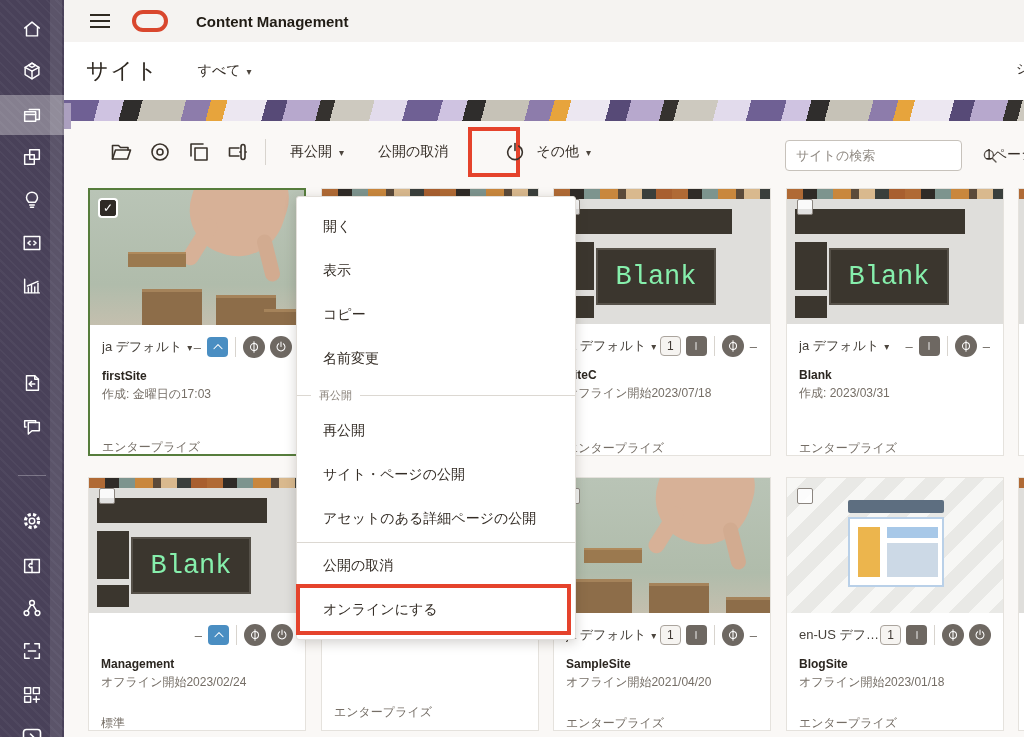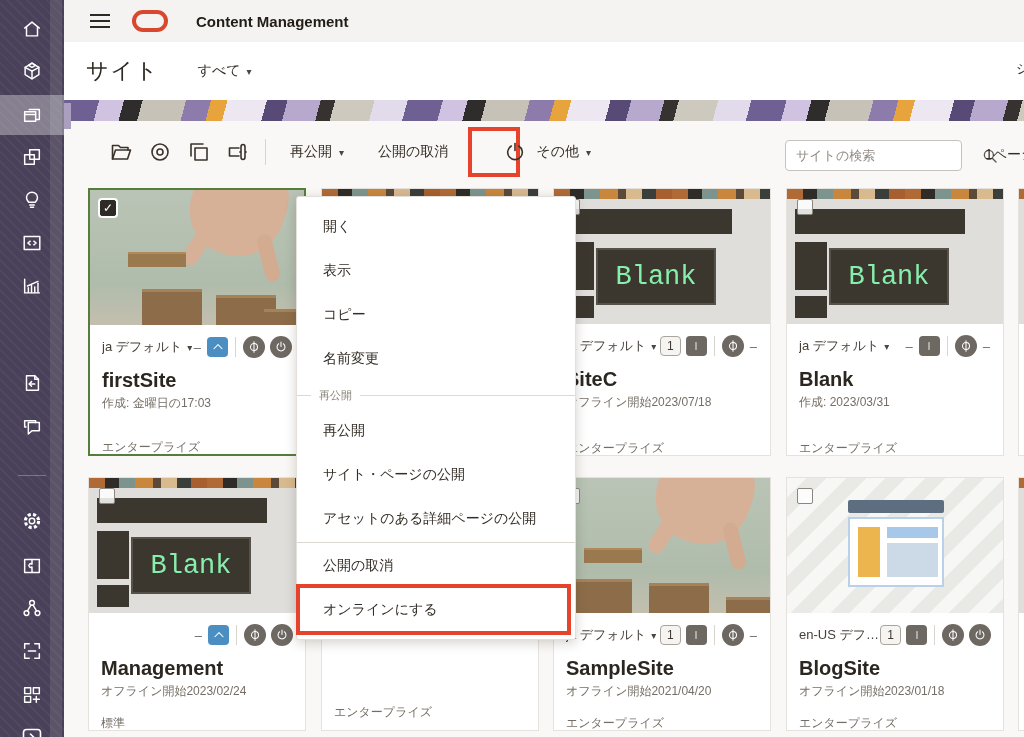--- a/index.html
+++ b/index.html
@@ -59,21 +59,21 @@
   .meta-row { display:flex; align-items:center; margin-top:11px; height:22px; }
   .lang { font-size:13px; color:#45403a; display:flex; align-items:center; gap:5px; cursor:pointer; white-space:nowrap; overflow:hidden; }
   .status-icons { margin-left:auto; display:flex; align-items:center; gap:5px; }
   .dash { color:#6b655f; font-size:13px; padding:0 1px; }
   .badge-sq { width:21px; height:20px; border-radius:4px; display:flex; align-items:center; justify-content:center; }
   .badge-blue { background:#4a8ec2; }
   .badge-dark { background:#6e6862; }
   .badge-count { border:1.5px solid #aaa49d; background:#f6f4f1; font-size:12px; color:#403a34; }
   .vsep { width:1px; height:20px; background:#d8d4ce; margin:0 2px; }
   .badge-circle { width:22px; height:22px; border-radius:50%; background:#6e6862; display:flex; align-items:center; justify-content:center; }
-  .card-title { font-size:20px; font-weight:bold; color:#2b2620; margin-top:11px; }
+  .card-title { font-size:12px; font-weight:bold; color:#2b2620; margin-top:11px; }
   .card-sub { font-size:12px; color:#756e66; margin-top:3px; }
   .card-type { position:absolute; left:12px; bottom:9px; font-size:12px; color:#756e66; }
 
   
   .thumb.photo { background:linear-gradient(180deg,#b9c4b6 0%,#b0bcab 70%,#c4bfae 100%); }
   .ph-block { position:absolute; background:#8d6d49; border-top:3px solid #a5835a; }
   .ph-held { position:absolute; left:38px; top:62px; width:58px; height:15px; background:#9b794f; border-top:2px solid #b08a5c; }
   .ph-palm { position:absolute; right:18px; top:-34px; width:95px; height:100px; background:#d7b197; border-radius:42% 40% 48% 46%; transform:rotate(18deg); }
   .ph-finger1 { position:absolute; right:96px; top:26px; width:16px; height:52px; background:#d7b197; border-radius:8px; transform:rotate(32deg); }
   .ph-finger2 { position:absolute; right:28px; top:44px; width:15px; height:48px; background:#d2ab90; border-radius:8px; transform:rotate(-14deg); }

